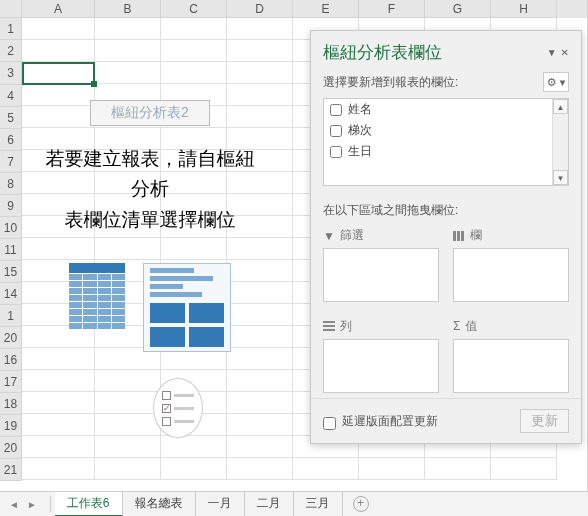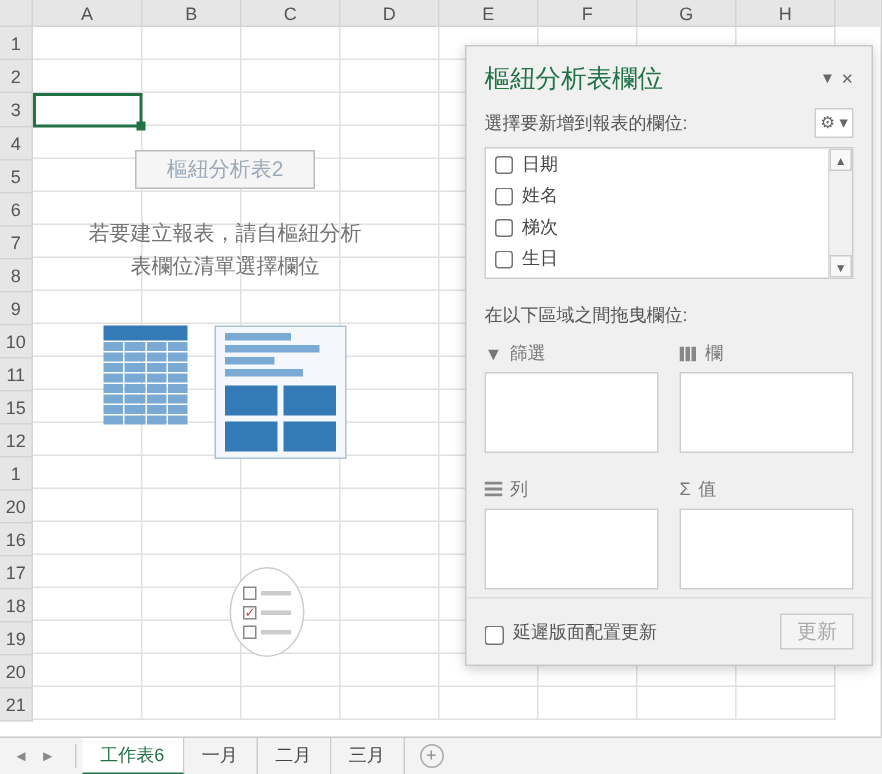--- a/index.html
+++ b/index.html
@@ -11,21 +11,21 @@
 .rowhdr div{height:22px;border-bottom:1px solid #d4d4d4;border-right:1px solid #d4d4d4;text-align:center;line-height:22px;color:#555}
 .rowhdr div.sel{height:23px}
 .corner{position:absolute;left:0;top:0;width:22px;height:18px;background:#e6e6e6;border-right:1px solid #d4d4d4;border-bottom:1px solid #d4d4d4}
 .cells{position:absolute;left:22px;top:18px;right:0;bottom:0}
 .cells .row{height:22px;display:flex}
 .cells .cell{border-right:1px solid #e0e0e0;border-bottom:1px solid #e0e0e0}
 .selcell{position:absolute;left:22px;top:62px;width:73px;height:23px;border:2px solid #217346;background:#fff}
 .selcell::after{content:"";position:absolute;right:-4px;bottom:-4px;width:6px;height:6px;background:#217346}
 .pivot-placeholder{position:absolute;left:45px;top:100px;width:210px;text-align:center}
 .pivot-title{border:1px solid #bbb;background:#f5f5f5;color:#9ba9b8;padding:3px 20px;display:inline-block;font-size:14px;margin-bottom:18px}
-.pivot-msg{font-size:14px;color:#737373;line-height:1.6}
+.pivot-msg{font-size:19px;color:#000000;line-height:1.6}
 .pivot-img{margin-top:28px;display:flex;justify-content:center;gap:18px;align-items:flex-start}
 .tbl1{width:56px}
 .tbl1 .h{height:10px;background:#347ab6;margin-bottom:1px}
 .tbl1 .r{display:flex;gap:1px;margin-bottom:1px}
 .tbl1 .r span{flex:1;height:6px;background:#7aa9d4}
 .tbl2{width:88px;border:1px solid #aac3db;background:#f4f8fc;padding:4px 6px}
 .tbl2 .bar{height:5px;background:#7aa9d4;margin-bottom:3px}
 .tbl2 .grid4{display:grid;grid-template-columns:1fr 1fr;gap:4px;margin-top:6px}
 .tbl2 .grid4 div{height:20px;background:#347ab6}
 .chk-ov{position:absolute;left:108px;top:278px;width:50px;height:60px;background:#fff;border:1px solid #ccc;border-radius:50%;display:flex;flex-direction:column;align-items:center;justify-content:center;gap:4px}
@@ -83,21 +83,21 @@
       <div class="sel">3</div>
       <div>4</div>
       <div>5</div>
       <div>6</div>
       <div>7</div>
       <div>8</div>
       <div>9</div>
       <div>10</div>
       <div>11</div>
       <div>15</div>
-      <div>12</div>
+      <div>14</div>
       <div>1</div>
       <div>20</div>
       <div>16</div>
       <div>17</div>
       <div>18</div>
       <div>19</div>
       <div>20</div>
       <div>21</div>
     </div>
   <div class="cells" id="cells">
@@ -409,24 +409,20 @@
       <span>▼</span>
       <span>✕</span>
     </div>
   </div>
   <div class="pane-sub">
     <span>選擇要新增到報表的欄位:</span>
     <div class="gear">⚙ ▾</div>
   </div>
   <div class="fields">
     <div id="fielditems">
-        <div class="item">
-          <input type="checkbox" style="">
-          <span>日期</span>
-        </div>
         <div class="item">
           <input type="checkbox" style="">
           <span>姓名</span>
         </div>
         <div class="item">
           <input type="checkbox" style="">
           <span>梯次</span>
         </div>
         <div class="item">
           <input type="checkbox" style="">
@@ -491,18 +487,19 @@
 </div>
 
 <div class="tabs">
   <div class="nav">
       <span>◄</span>
       <span>►</span>
     </div>
   <div class="sep"></div>
   <div id="tabitems" style="display:flex">
       <div class="tab active">工作表6</div>
+      <div class="tab">報名總表</div>
       <div class="tab">一月</div>
       <div class="tab">二月</div>
       <div class="tab">三月</div>
     </div>
   <div class="add">+</div>
 </div>
 
 </body></html>

